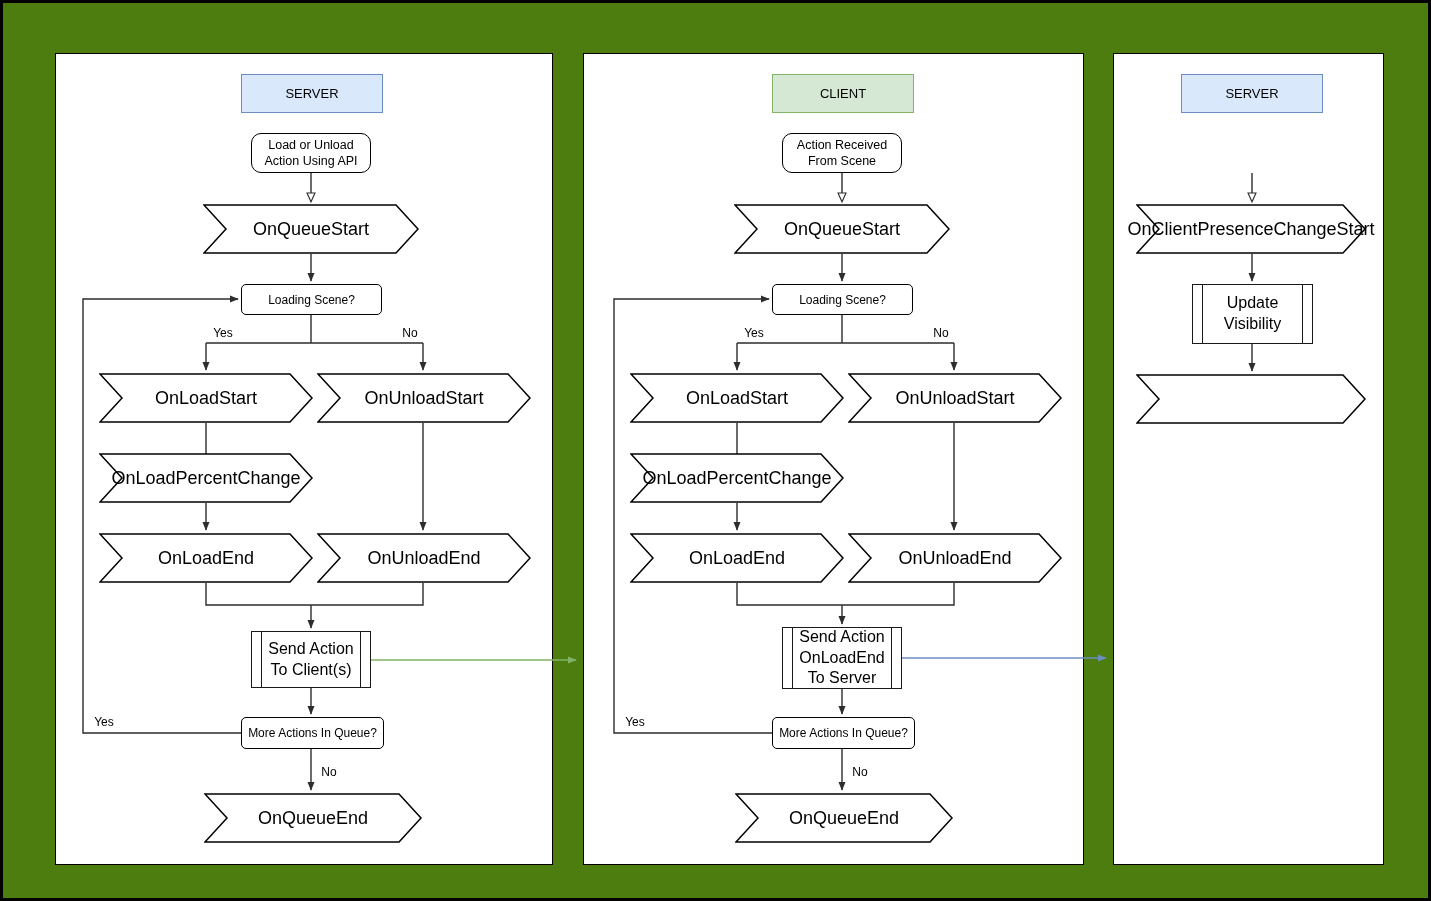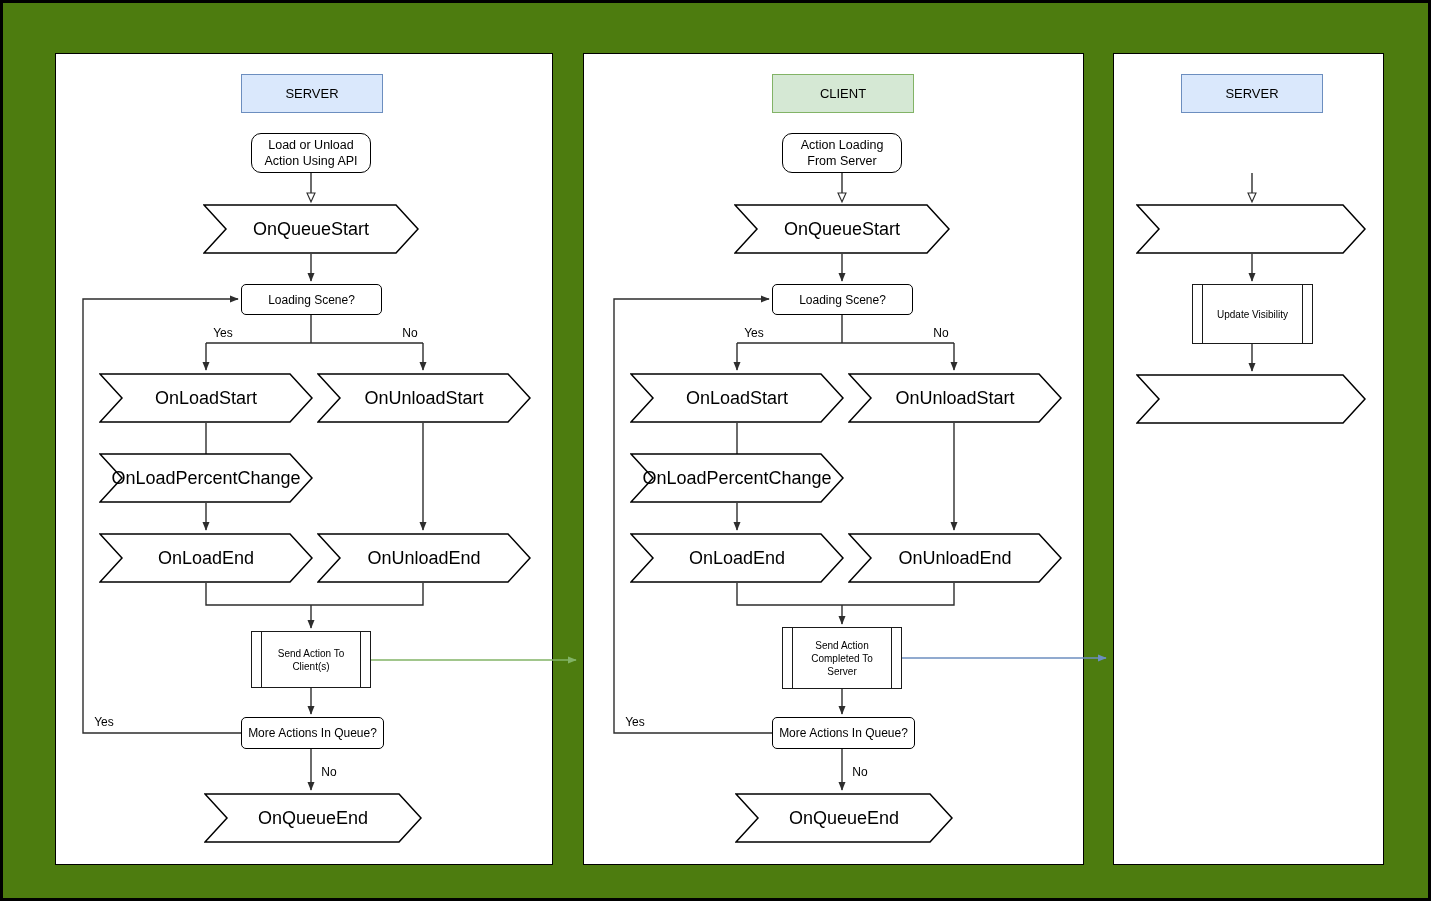--- a/index.html
+++ b/index.html
@@ -20,21 +20,21 @@
   .decision{background:#fff;border:1.5px solid #000;border-radius:5px;
     display:flex;align-items:center;justify-content:center;text-align:center;
     font-size:12px;white-space:nowrap;}
   .chev{position:absolute;z-index:2;}
   .chev svg{position:absolute;left:0;top:0;display:block;}
   .chev .lbl{position:absolute;left:24px;right:24px;top:0;bottom:0;
     display:flex;align-items:center;justify-content:center;text-align:center;
     font-size:18px;white-space:nowrap;}
   .predef{background:#fff;border:1.5px solid #1a1a1a;
     display:flex;align-items:center;justify-content:center;text-align:center;
-    font-size:10px;line-height:1.3;padding:2px 14px;}
+    font-size:16px;line-height:1.3;padding:2px 14px;}
   .predef::before,.predef::after{content:"";position:absolute;top:0;bottom:0;width:0;
     border-left:1.5px solid #1a1a1a;}
   .predef::before{left:9px;}
   .predef::after{right:9px;}
   .elabel{position:absolute;z-index:3;font-size:12px;transform:translateX(-50%);}
 </style>
 </head>
 <body>
 
 <div id="canvas">
@@ -155,21 +155,21 @@
     <svg width="218" height="50">
         <polygon points="1,1 195,1 217,25 195,49 1,49 23,25" fill="#fff" stroke="#000" stroke-width="1.5"></polygon>
       </svg>
     <span class="lbl">OnQueueEnd</span>
   </div>
 
   <div class="node hdr hdr-green" style="left:769px;top:71px;width:142px;height:39px">
     <span>CLIENT</span>
   </div>
   <div class="node rnode" style="left:779px;top:130px;width:120px;height:40px">
-    <span>Action Loading From Server</span>
+    <span>Action Received From Scene</span>
   </div>
   <div class="chev" style="left:731px;top:201px;width:216px;height:50px">
     <svg width="216" height="50">
         <polygon points="1,1 193,1 215,25 193,49 1,49 23,25" fill="#fff" stroke="#000" stroke-width="1.5"></polygon>
       </svg>
     <span class="lbl">OnQueueStart</span>
   </div>
   <div class="node decision" style="left:769px;top:281px;width:141px;height:31px">
     <span>Loading Scene?</span>
   </div>
@@ -199,41 +199,42 @@
       </svg>
     <span class="lbl">OnLoadEnd</span>
   </div>
   <div class="chev" style="left:845px;top:530px;width:214px;height:50px">
     <svg width="214" height="50">
         <polygon points="1,1 191,1 213,25 191,49 1,49 23,25" fill="#fff" stroke="#000" stroke-width="1.5"></polygon>
       </svg>
     <span class="lbl">OnUnloadEnd</span>
   </div>
   <div class="node predef" style="left:779px;top:624px;width:120px;height:62px">
-    <span>Send Action Completed To Server</span>
+    <span>Send Action OnLoadEnd To Server</span>
   </div>
   <div class="node decision" style="left:769px;top:714px;width:143px;height:32px">
     <span>More Actions In Queue?</span>
   </div>
   <div class="elabel" style="left:632px;top:712px">Yes</div>
   <div class="elabel" style="left:857px;top:762px">No</div>
   <div class="chev" style="left:732px;top:790px;width:218px;height:50px">
     <svg width="218" height="50">
         <polygon points="1,1 195,1 217,25 195,49 1,49 23,25" fill="#fff" stroke="#000" stroke-width="1.5"></polygon>
       </svg>
     <span class="lbl">OnQueueEnd</span>
   </div>
 
   <div class="node hdr hdr-blue" style="left:1178px;top:71px;width:142px;height:39px">
     <span>SERVER</span>
   </div>
   <div class="chev" style="left:1133px;top:201px;width:230px;height:50px">
     <svg width="230" height="50">
         <polygon points="1,1 207,1 229,25 207,49 1,49 23,25" fill="#fff" stroke="#000" stroke-width="1.5"></polygon>
       </svg>
+    <span class="lbl">OnClientPresenceChangeStart</span>
   </div>
   <div class="node predef" style="left:1189px;top:281px;width:121px;height:60px">
     <span>Update Visibility</span>
   </div>
   <div class="chev" style="left:1133px;top:371px;width:230px;height:50px">
     <svg width="230" height="50">
         <polygon points="1,1 207,1 229,25 207,49 1,49 23,25" fill="#fff" stroke="#000" stroke-width="1.5"></polygon>
       </svg>
   </div>
 

